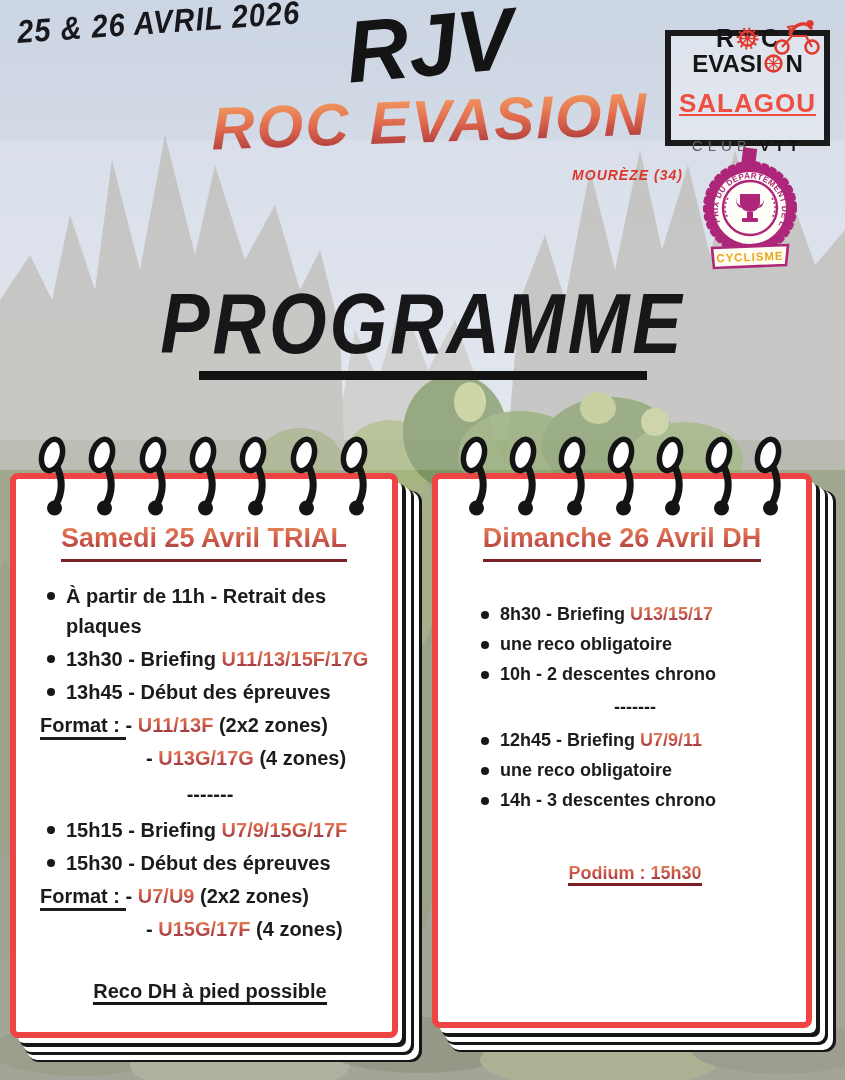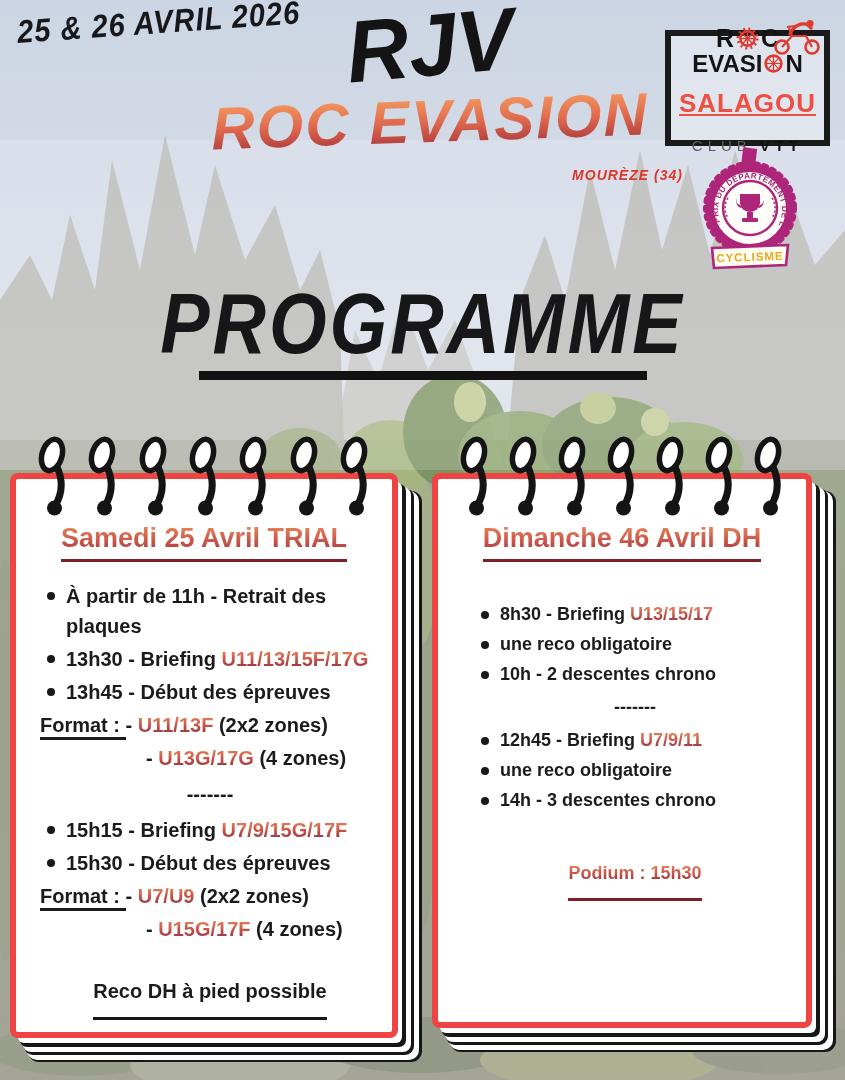--- a/index.html
+++ b/index.html
@@ -61,21 +61,21 @@
   .card-body{padding:16px 12px 0 24px;font-size:20px;font-weight:700;color:#1c1c1c;line-height:1.5;}
   .card-right .card-body{padding:36px 10px 0 36px;font-size:18px;}
   .line{margin:3px 0;}
   .line.bullet{position:relative;padding-left:26px;}
   .line.bullet::before{content:'';position:absolute;left:7px;top:.55em;width:8px;height:8px;
     border-radius:50%;background:#191919;}
   .line.format2{padding-left:106px;}
   .line.divider{text-align:center;margin:6px 0;}
   .line.note{text-align:center;margin-top:32px;}
   .card-right .line.note{margin-top:46px;}
-  .note-u{border-bottom:3px solid #15151a;padding-bottom:15px;}
+  .note-u{border-bottom:3px solid #15151a;padding-bottom:0;}
   .note-u.red-u{border-bottom-color:#7c2028;}
   .seg-black{color:#1b1b1b;}
   .seg-black-u{color:#1b1b1b;border-bottom:3px solid #1b1b1b;padding-bottom:1px;}
 </style>
 </head>
 <body>
 
 <div class="poster">
 
   <svg class="bg-art" viewBox="0 0 845 1080" aria-hidden="true">
@@ -280,21 +280,21 @@
           <circle cx="16.5" cy="74" r="7.5" fill="#141414"></circle>
           <ellipse cx="14" cy="21" rx="10" ry="16" transform="rotate(16 14 21)" fill="#ffffff" stroke="#141414" stroke-width="5.5"></ellipse>
         </svg>
         <svg width="30" height="86" viewBox="0 0 30 86">
           <path d="M19 33 C26 48 23 62 17 72" stroke="#141414" stroke-width="7" stroke-linecap="round" fill="none"></path>
           <circle cx="16.5" cy="74" r="7.5" fill="#141414"></circle>
           <ellipse cx="14" cy="21" rx="10" ry="16" transform="rotate(16 14 21)" fill="#ffffff" stroke="#141414" stroke-width="5.5"></ellipse>
         </svg>
       </div>
     <div class="card-title">
-      <span class="tt gtx-red">Dimanche 46 Avril DH</span>
+      <span class="tt gtx-red">Dimanche 26 Avril DH</span>
     </div>
     <div class="card-body">
         <div class="line bullet"><span class="seg-black">8h30 - Briefing </span><span class="gtx-red">U13/15/17</span></div>
         <div class="line bullet"><span class="seg-black">une reco obligatoire</span></div>
         <div class="line bullet"><span class="seg-black">10h - 2 descentes chrono</span></div>
         <div class="line divider"><span class="seg-black">-------</span></div>
         <div class="line bullet"><span class="seg-black">12h45 - Briefing </span><span class="gtx-red">U7/9/11</span></div>
         <div class="line bullet"><span class="seg-black">une reco obligatoire</span></div>
         <div class="line bullet"><span class="seg-black">14h - 3 descentes chrono</span></div>
         <div class="line note"><span class="note-u red-u"><span class="gtx-red">Podium : 15h30</span></span></div>

